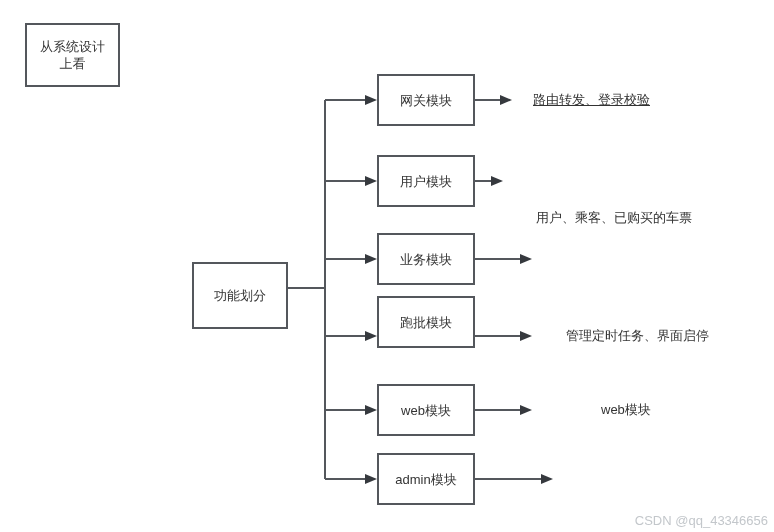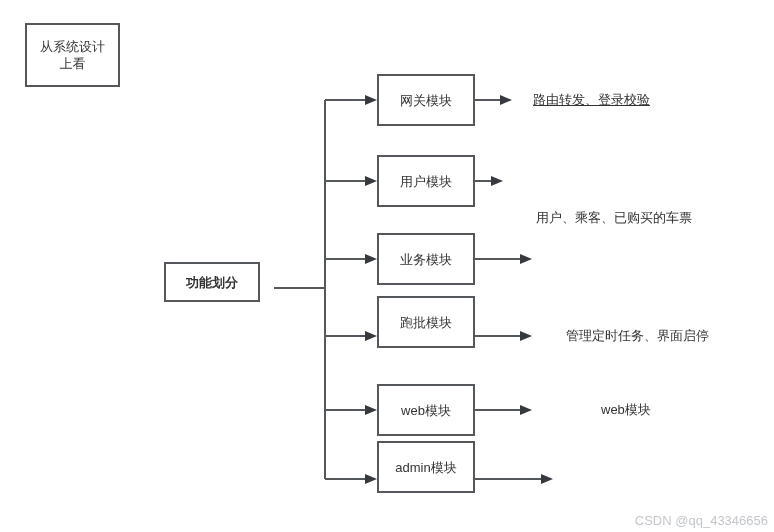--- a/index.html
+++ b/index.html
@@ -34,28 +34,28 @@
     display: flex;
     flex-direction: column;
     align-items: center;
     justify-content: center;
     font-size: 13px;
     line-height: 17px;
     text-align: center;
     color: var(--text, #333333);
   }
   .box-title   { left: 25px;  top: 23px;  width: 95px; height: 64px; }
-  .box-root    { left: 164px; top: 262px; width: 96px; height: 40px; font-weight: bold; }
+  .box-root    { left: 192px; top: 262px; width: 96px; height: 67px; }
   .box-module  { left: 377px; width: 98px; height: 52px; align-items: center; }
   .m0 { top: 74px; }
   .m1 { top: 155px; }
   .m2 { top: 233px; }
   .m3 { top: 296px; }
   .m4 { top: 384px; }
-  .m5 { top: 441px; }
+  .m5 { top: 453px; }
   .annotation {
     position: absolute;
     transform: translateY(-50%);
     font-size: 13px;
     white-space: nowrap;
     color: var(--text, #333333);
   }
   .a0 { left: 533px; top: 100px; text-decoration: underline; }
   .a1 { left: 536px; top: 181px; margin-top: 37px; }
   .a2 { left: 545px; top: 259px; }

